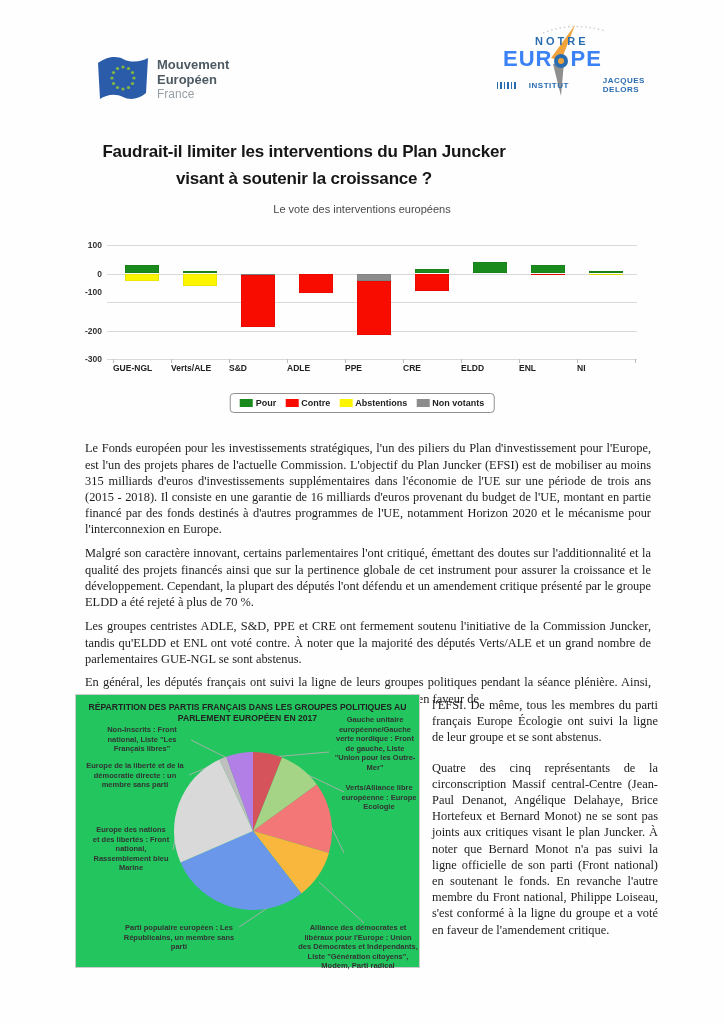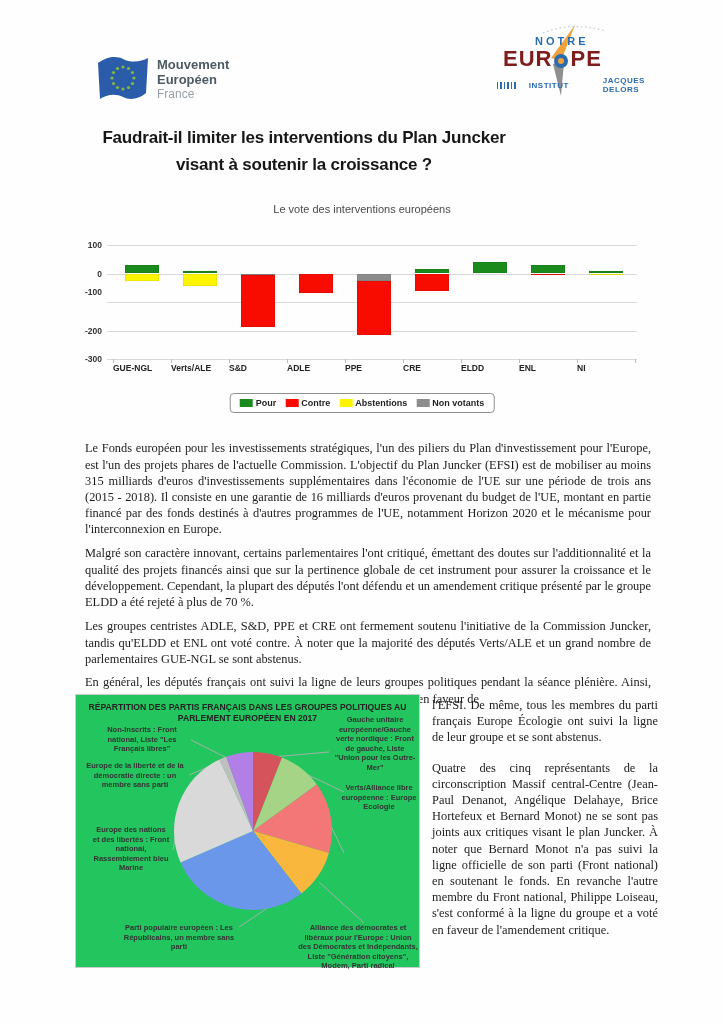--- a/index.html
+++ b/index.html
@@ -7,29 +7,29 @@
         font-family:"Liberation Serif",serif;color:#1c1c1c;}
   .abs{position:absolute;}
 
   
   .leftlogo{left:93px;top:37px;width:200px;height:56px;margin-top:16px;}
   .leftlogo .ltext{position:absolute;left:64px;top:4px;font-family:"Liberation Sans",sans-serif;}
   .leftlogo .l1,.leftlogo .l2{font-size:13px;font-weight:700;color:#4d5a63;line-height:15px;}
   .leftlogo .l3{font-size:12px;color:#98a0a6;line-height:15px;}
   .rightlogo{left:495px;top:24px;width:175px;height:76px;font-family:"Liberation Sans",sans-serif;}
   .rl-notre{position:absolute;left:40px;top:11px;font-size:11px;font-weight:700;color:#2a6cb0;letter-spacing:3px;}
-  .rl-big{position:absolute;left:8px;top:22px;font-size:22px;font-weight:900;color:#7f1d1d;letter-spacing:1px;display:flex;align-items:center;}
+  .rl-big{position:absolute;left:8px;top:22px;font-size:22px;font-weight:900;color:#3b82f6;letter-spacing:1px;display:flex;align-items:center;}
   .rl-dot{display:inline-block;width:14px;height:14px;border-radius:50%;background:#2a6cb0;margin:3px 2px 0 2px;position:relative;}
   .rl-dot::after{content:"";position:absolute;left:4px;top:4px;width:6px;height:6px;border-radius:50%;background:#f0a23c;}
   .rl-tag{position:absolute;left:2px;top:52px;font-size:8px;font-weight:700;color:#2a6cb0;letter-spacing:0.5px;display:flex;align-items:center;gap:12px;}
   .dialticks{display:inline-block;width:24px;height:7px;background:repeating-linear-gradient(90deg,#2a6cb0 0 1.5px,transparent 1.5px 3.5px);}
   .rl-gap{display:inline-block;width:12px;}
 
   
-  .title{left:0;top:124px;width:608px;text-align:center;font-family:"Liberation Sans",sans-serif;
+  .title{left:0;top:138px;width:608px;text-align:center;font-family:"Liberation Sans",sans-serif;
          font-weight:700;font-size:17px;line-height:27px;color:#161616;letter-spacing:-0.2px;}
   .subtitle{left:0;top:203px;width:724px;text-align:center;font-family:"Liberation Sans",sans-serif;
             font-size:11px;color:#4a4a4a;}
 
   
   #barchart{left:80px;top:233px;width:600px;height:158px;font-family:"Liberation Sans",sans-serif;}
   #barchart .grid{position:absolute;height:1px;background:#d9d9d9;}
   #barchart .ytick{position:absolute;left:0;width:22px;text-align:right;font-size:8.5px;font-weight:700;color:#333;}
   #barchart .xlabel{position:absolute;font-size:8.5px;font-weight:700;color:#222;}
   #barchart .seg{position:absolute;box-shadow:inset 0 0 0 0.5px rgba(0,0,0,0.12);}

